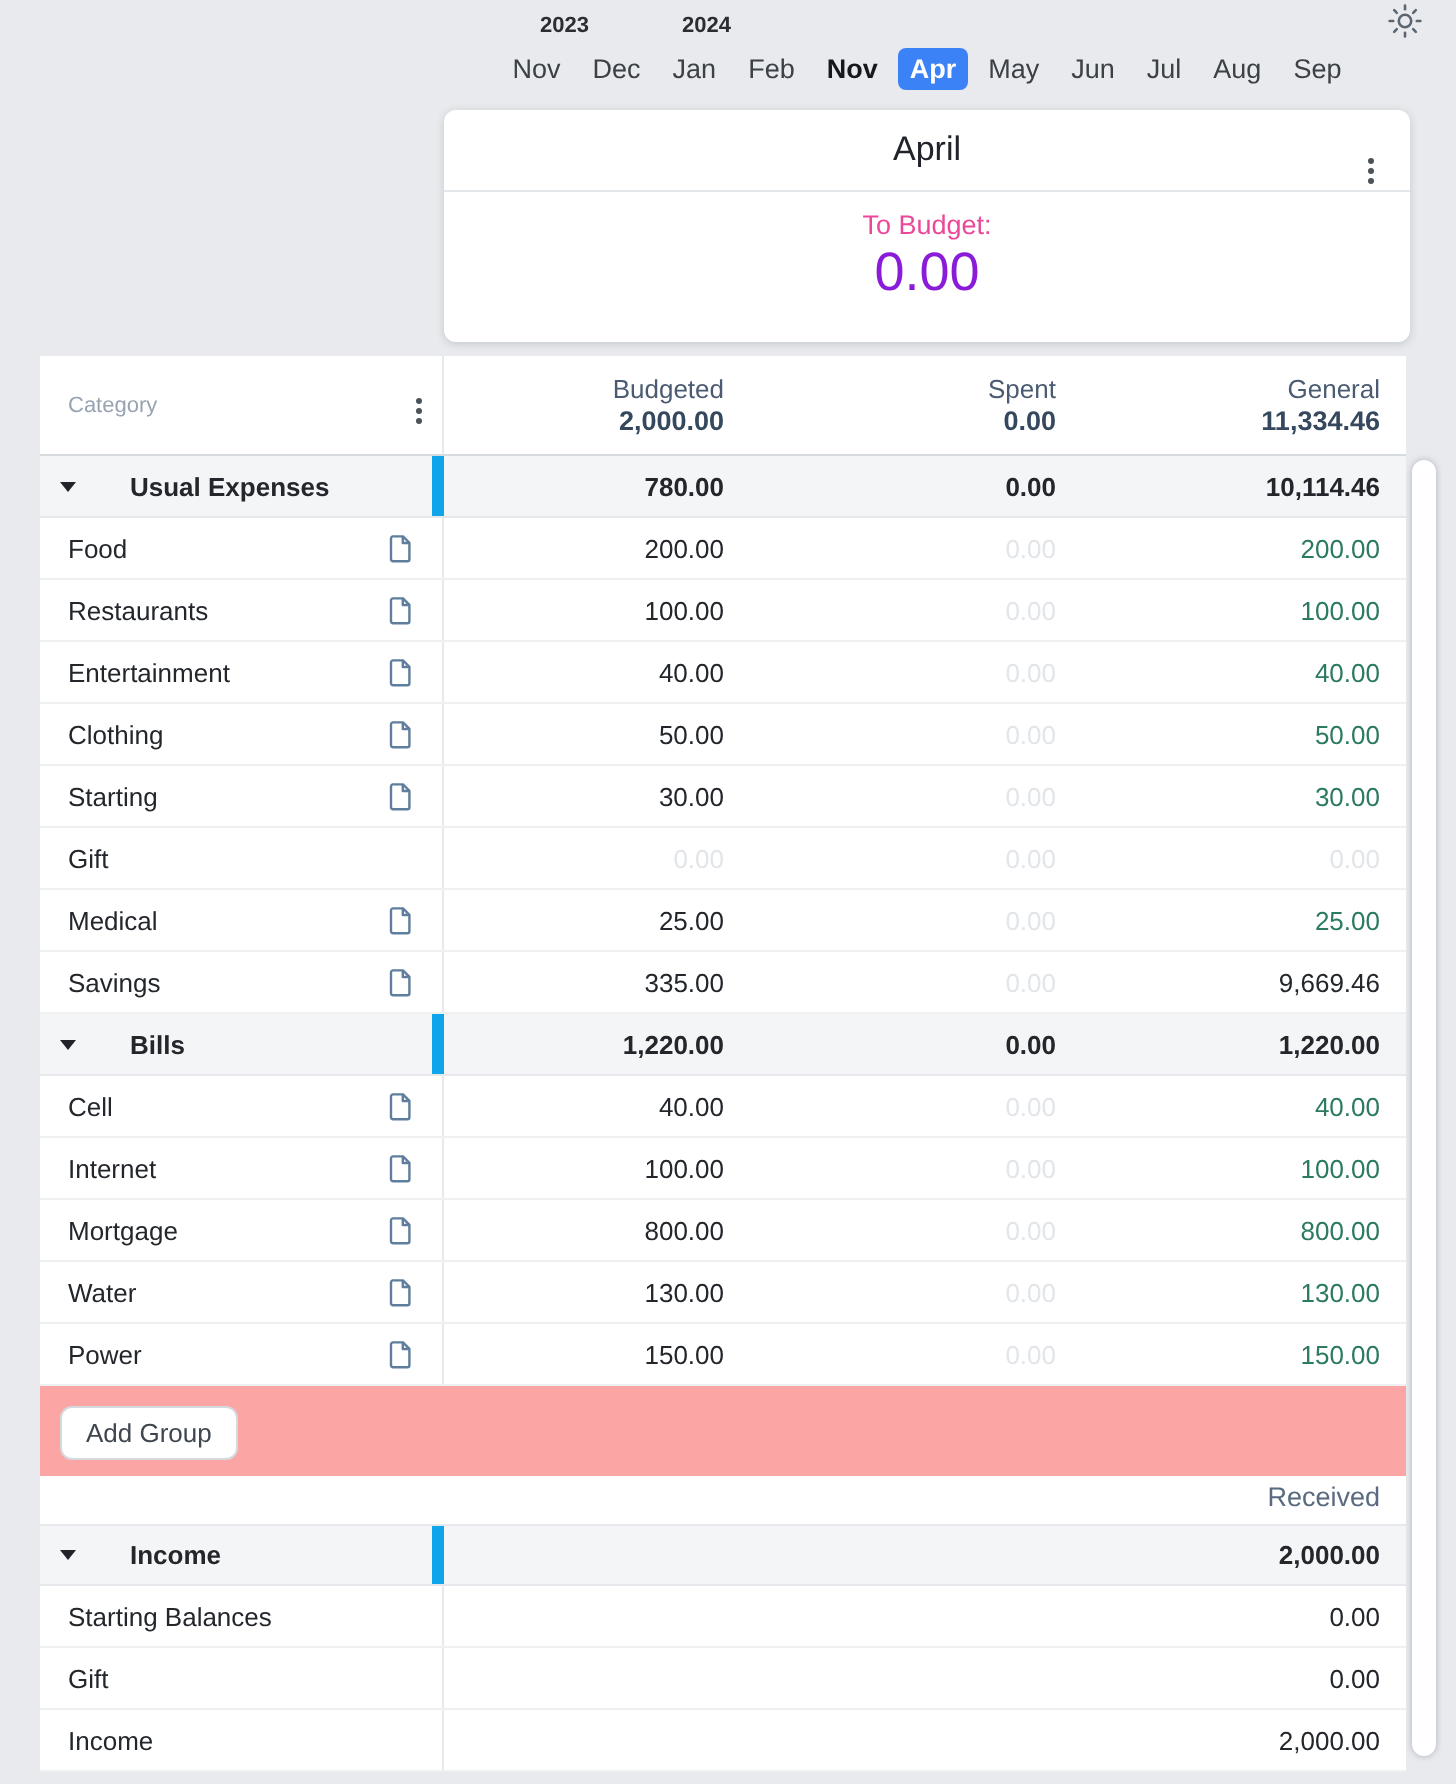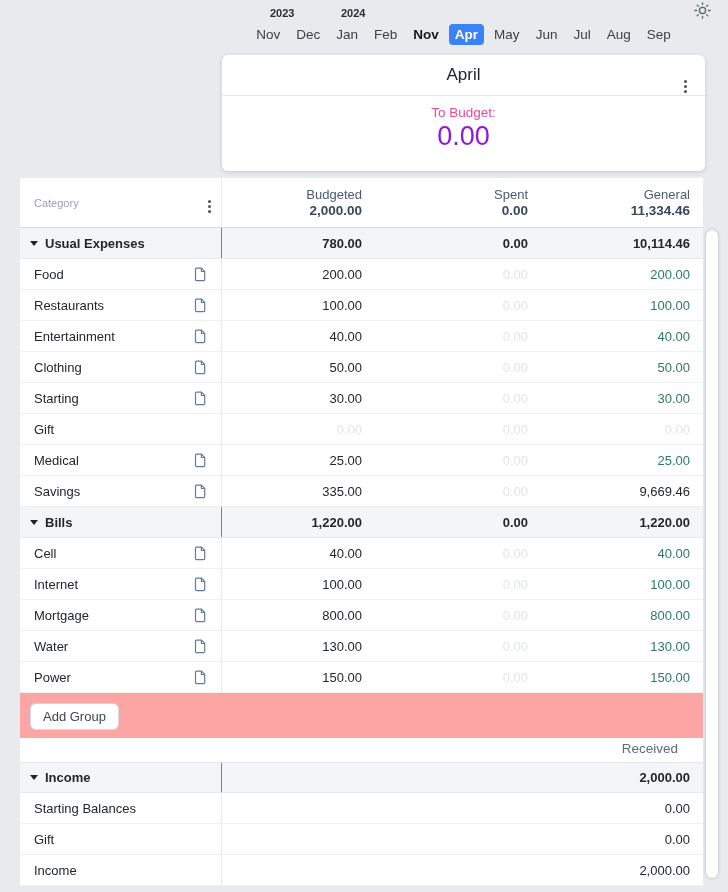--- a/index.html
+++ b/index.html
@@ -41,33 +41,33 @@
     padding:0 10px 0 14px; height:100%; border-right:1px solid #e7eaed; }
   .cat-header-label { font-size:11px; color:#97a3b2; }
   .hdr-col { text-align:right; }
   .hdr-label { font-size:13px; color:#4a5b72; }
   .hdr-total { font-size:13.5px; font-weight:bold; color:#35485e; margin-top:1px; }
   .col-bal { padding-right:13px; }
   .row { height:31px; border-bottom:1px solid #eef0f2; background:#fff; }
   .group-row { background:#f4f5f6; border-bottom:1px solid #e6e8eb; font-weight:bold; }
   .cell { font-size:13px; height:100%; display:flex; align-items:center; }
   .name-cell { padding-left:14px; border-right:1px solid #e7eaed; position:relative; }
-  .group-name-cell { padding-left:10px; border-right:1px solid #0ea5e9; }
+  .group-name-cell { padding-left:10px; border-right:6px solid #0ea5e9;gap:20px; }
   .num { justify-content:flex-end; }
   .triangle { width:0; height:0; border-left:4px solid transparent; border-right:4px solid transparent;
     border-top:5px solid #202428; display:inline-block; margin-right:7px; cursor:pointer; flex:0 0 auto; }
   .note-icon { position:absolute; right:14px; top:8px; cursor:pointer; }
   .val-dark { color:#23272c; }
   .val-bold { color:#23272c; font-weight:bold; }
   .val-muted { color:#e2e5e9; }
   .val-green { color:#2c7a62; }
   .add-group-bar { height:45px; padding:10px 0 0 10px; background:#fca5a5; }
   .add-group-btn { font-family:"Liberation Sans", sans-serif; font-size:13px; color:#3f4650;
     background:#fff; border:1px solid #d5d9de; border-radius:6px; padding:5px 12px; cursor:pointer; }
-  .received-row { height:24px; background:#fff; text-align:right; padding-right:25px;
+  .received-row { height:24px; background:#fff; text-align:right; padding-right:13px;
     font-size:13.5px; color:#5a6a80; line-height:22px; }
   .income-header-row { border-top:1px solid #e6e8eb; }
   
   .scrollbar-thumb { position:absolute; left:706px; top:230px; width:12px; height:648px;
     background:#ffffff; border-radius:6px; box-shadow:0 0 3px rgba(60,70,80,.35); cursor:pointer; }
 </style>
 </head>
 <body>
 
 <div class="theme-toggle">

